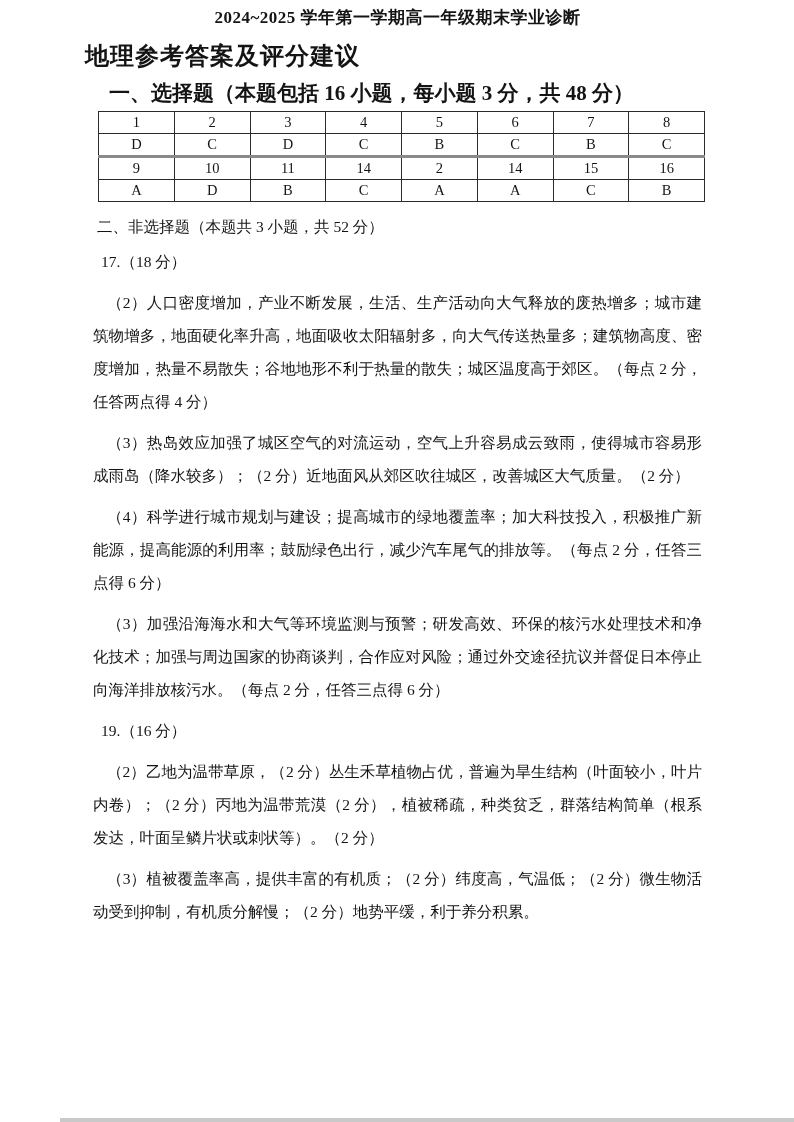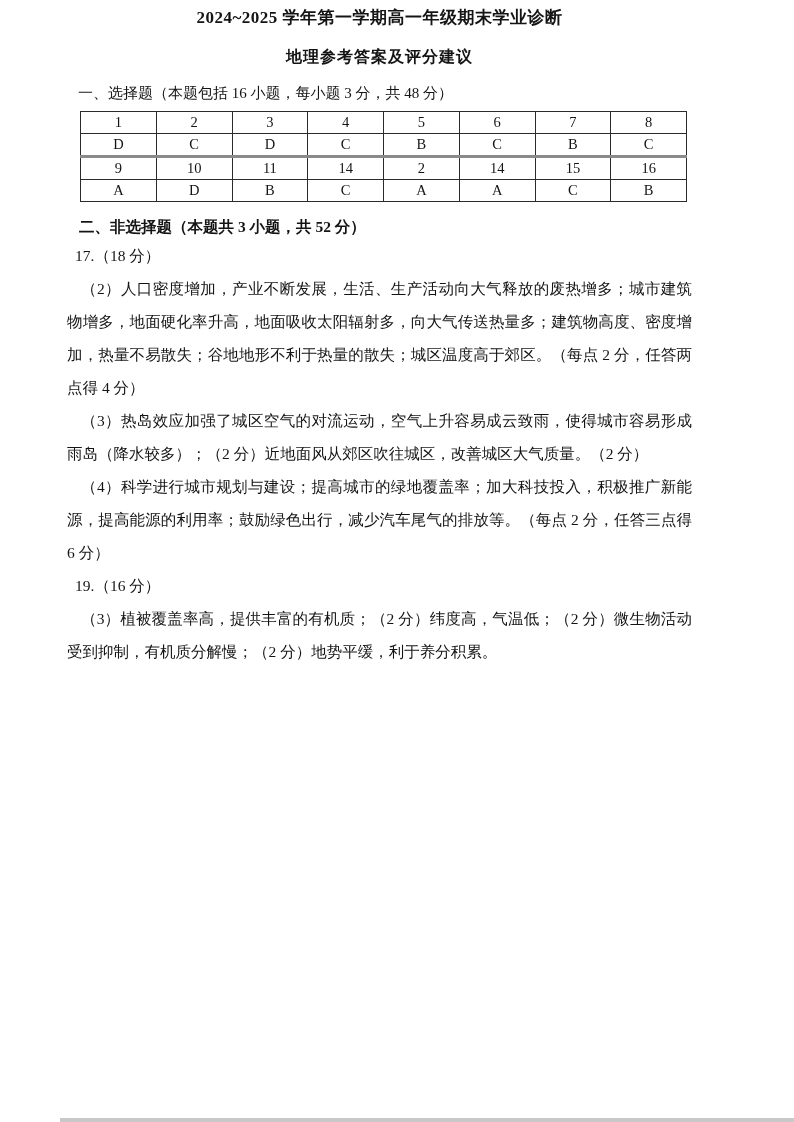--- a/index.html
+++ b/index.html
@@ -7,70 +7,70 @@
     width: 794px;
     height: 1122px;
     background: #ffffff;
     position: relative;
     overflow: hidden;
     font-family: "Liberation Serif", "DejaVu Serif", serif;
     color: #141414;
   }
   .page {
     position: absolute;
-    top: 0; left: 67px;
+    top: 0; left: 85px;
     width: 625px;
     height: 1011px;
   }
   .title1 {
     margin: 6px 0 0 0;
     font-size: 17px;
     line-height: 24px;
     font-weight: bold;
     text-align: center;
     letter-spacing: 0.5px;
   }
   .title2 {
     margin: 13px 0 0 0;
-    font-size: 16px;
+    font-size: 24px;
     line-height: 27px;
     font-weight: bold;
-    text-align: center;
+    text-align: left;
     letter-spacing: 1px;
   }
   .sec-heading {
-    margin: 13px 0 0 11px;
-    font-size: 15px;
+    margin: 13px 0 0 24px;
+    font-size: 21px;
     line-height: 21px;
-    font-weight: normal;
+    font-weight: bold;
   }
   table.answers {
     border-collapse: collapse;
     margin: 7px 0 0 13px;
     width: 607px;
     table-layout: fixed;
   }
   table.answers td {
     border: 1px solid #2b2b2b;
     height: 21px;
     text-align: center;
     vertical-align: middle;
     font-size: 14.5px;
     padding: 0;
   }
   tr.thick-top td { border-top: 3px solid #8a8a8a; }
   .sec2-heading {
     margin: 14px 0 0 12px;
     font-size: 15.5px;
     line-height: 21px;
-    font-weight: bold;
+    font-weight: normal;
   }
   .body-text { margin-top: 2px; }
   .body-text p {
-    margin: 0;
+    margin: 8px;
     font-size: 15.5px;
     line-height: 33px;
     text-align: justify;
     text-indent: 14px;
   }
   .body-text p.qtitle { text-indent: 8px; }
   .bottom-band {
     position: absolute;
     left: 60px;
     right: 0;
@@ -135,20 +135,22 @@
   </table>
 
   <div class="sec2-heading">二、非选择题（本题共 3 小题，共 52 分）</div>
 
   <div class="body-text">
     <p class="qtitle">17.（18 分）</p>
     <p>（2）人口密度增加，产业不断发展，生活、生产活动向大气释放的废热增多；城市建筑物增多，地面硬化率升高，地面吸收太阳辐射多，向大气传送热量多；建筑物高度、密度增加，热量不易散失；谷地地形不利于热量的散失；城区温度高于郊区。（每点 2 分，任答两点得 4 分）</p>
     <p>（3）热岛效应加强了城区空气的对流运动，空气上升容易成云致雨，使得城市容易形成雨岛（降水较多）；（2 分）近地面风从郊区吹往城区，改善城区大气质量。（2 分）</p>
     <p>（4）科学进行城市规划与建设；提高城市的绿地覆盖率；加大科技投入，积极推广新能源，提高能源的利用率；鼓励绿色出行，减少汽车尾气的排放等。（每点 2 分，任答三点得 6 分）</p>
 
+    <p>（3）加强沿海海水和大气等环境监测与预警；研发高效、环保的核污水处理技术和净化技术；加强与周边国家的协商谈判，合作应对风险；通过外交途径抗议并督促日本停止向海洋排放核污水。（每点 2 分，任答三点得 6 分）</p>
 
     <p class="qtitle">19.（16 分）</p>
+    <p>（2）乙地为温带草原，（2 分）丛生禾草植物占优，普遍为旱生结构（叶面较小，叶片内卷）；（2 分）丙地为温带荒漠（2 分），植被稀疏，种类贫乏，群落结构简单（根系发达，叶面呈鳞片状或刺状等）。（2 分）</p>
     <p>（3）植被覆盖率高，提供丰富的有机质；（2 分）纬度高，气温低；（2 分）微生物活动受到抑制，有机质分解慢；（2 分）地势平缓，利于养分积累。</p>
   </div>
 
 </div>
 
 <div class="bottom-band"></div>
 
 </body></html>

